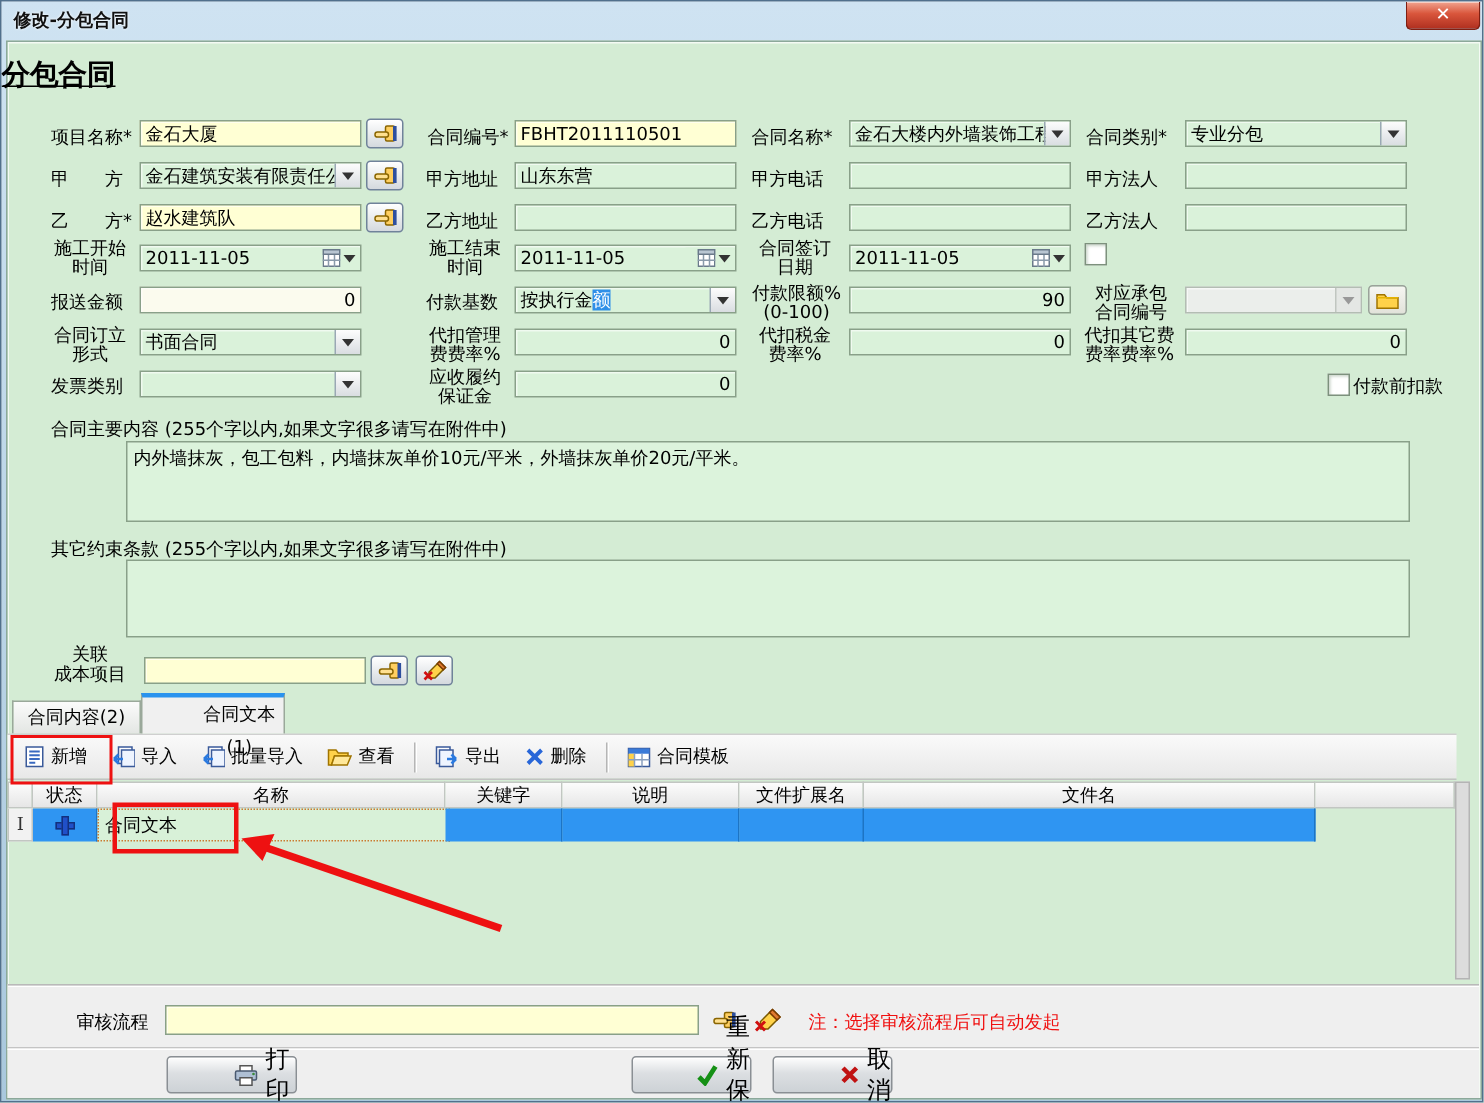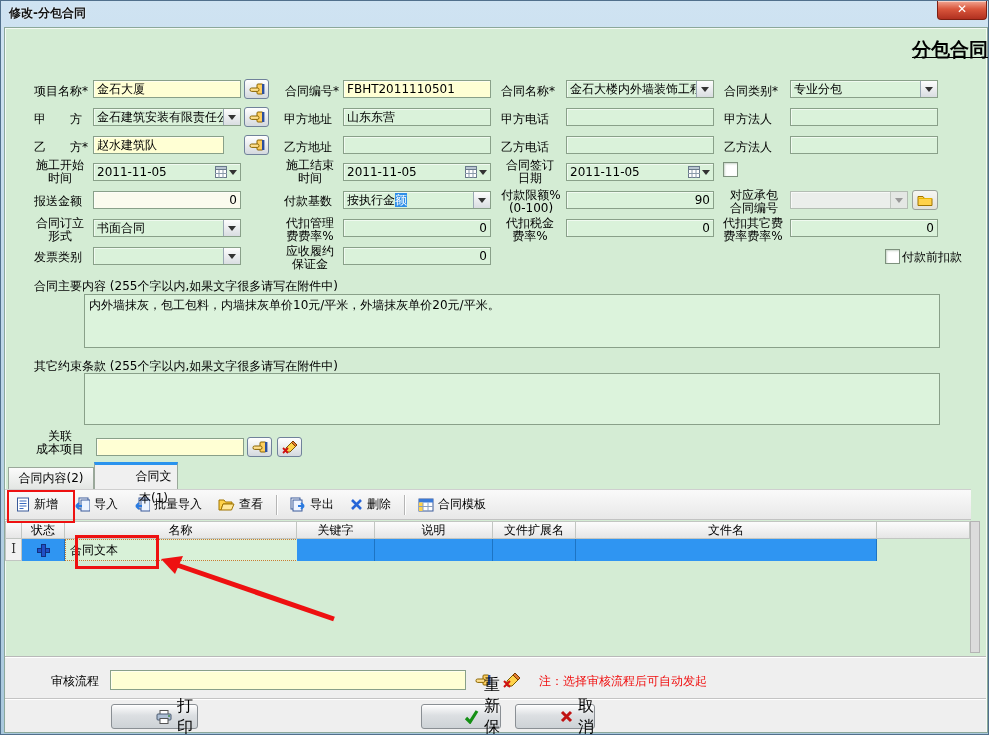--- a/index.html
+++ b/index.html
@@ -2,21 +2,21 @@
 <html><head>
 <meta charset="utf-8">
 <style>
   html,body{margin:0;padding:0;}
   body{font-family:"DejaVu Sans","Liberation Sans",sans-serif;}
   .dialog{position:relative;width:989px;height:735px;background:linear-gradient(#cfe3f2,#a9c8dd);border:1px solid #51708c;box-sizing:border-box;overflow:hidden;}
   .titlebar{position:absolute;left:0;top:0;right:0;height:26px;}
   .title-text{position:absolute;left:8px;top:4px;font-size:12px;color:#111;font-weight:bold;text-shadow:0 0 2px #fff;}
   .close-btn{position:absolute;left:936px;top:0;width:48px;height:18px;background:linear-gradient(#f2a692,#d9563c 45%,#b03020);border:1px solid #7e1f12;border-top:none;border-radius:0 0 4px 4px;color:#fff;font-size:12px;font-weight:bold;text-align:center;line-height:16px;box-shadow:inset 0 1px 0 rgba(255,255,255,.5);cursor:pointer;}
   .bodyframe{position:absolute;left:3px;top:26px;width:982px;height:704px;background:#d4ecd4;border:1px solid #8ca89a;box-shadow:inset 0 0 0 1px #f4faf4;}
-  .form-title{position:absolute;left:0;right:0;top:36px;text-align:right;font-size:19px;font-weight:bold;text-decoration:underline;color:#000;}
+  .form-title{position:absolute;left:0;right:0;top:36px;text-align:left;font-size:19px;font-weight:bold;text-decoration:underline;color:#000;}
   .lbl{position:absolute;font-size:12px;line-height:13px;color:#000;white-space:pre-line;}
   .lc{text-align:center;}
   .fld{position:absolute;height:18px;box-sizing:border-box;border:1px solid #89a089;background:#daf2da;font-size:12px;line-height:16px;padding:0 3px;overflow:hidden;white-space:nowrap;box-shadow:inset 1px 1px 0 rgba(255,255,255,.6);}
   .yel{background:#ffffd4;}
   .whi{background:#fbfbee;}
   .num{text-align:right;}
   .combo{padding-right:17px;}
   .dd{position:absolute;right:0;top:0;bottom:0;width:16px;background:linear-gradient(#fdfdfd,#d9dde1);border-left:1px solid #9aa8b4;display:flex;align-items:center;justify-content:center;}
   .tri{width:0;height:0;border:4px solid transparent;border-top:5px solid #333;margin-top:5px;}
   .dd-flat{position:absolute;right:1px;top:1px;bottom:1px;width:30px;background:inherit;display:flex;align-items:center;justify-content:flex-end;gap:2px;padding-right:2px;}
@@ -95,21 +95,21 @@
       </span>
   </div>
   <div class="lbl" style="left:283px;top:112px;">甲方地址</div>
   <div class="fld" style="left:342px;top:107px;width:148px;">山东东营</div>
   <div class="lbl" style="left:500px;top:112px;">甲方电话</div>
   <div class="fld" style="left:565px;top:107px;width:148px;"></div>
   <div class="lbl" style="left:723px;top:112px;">甲方法人</div>
   <div class="fld" style="left:789px;top:107px;width:148px;"></div>
 
   <div class="lbl" style="left:33px;top:140px;">乙　　方*</div>
-  <div class="fld yel" style="left:92px;top:135px;width:131px;">赵水建筑队</div>
+  <div class="fld yel" style="left:92px;top:135px;width:148px;">赵水建筑队</div>
   <div class="sbtn" style="left:243px;top:134px;">
     <span>
         <svg width="16" height="14" viewBox="0 0 16 14">
           <rect x="8" y="2" width="6" height="10" rx="1" fill="#ffcf60" stroke="#8a6500"></rect>
           <rect x="1" y="6" width="9" height="3.4" rx="1.6" fill="#ffe090" stroke="#8a6500"></rect>
           <rect x="13" y="2" width="2.4" height="10" fill="#2d4f9e"></rect>
         </svg>
       </span>
   </div>
   <div class="lbl" style="left:283px;top:140px;">乙方地址</div>
@@ -232,21 +232,21 @@
     <span>
         <svg width="16" height="14" viewBox="0 0 16 14">
           <polygon points="11,1 15,5 8,12 4,12 4,8" fill="#ffd24a" stroke="#7a5a00"></polygon>
           <polygon points="11,1 15,5 13.5,6.5 9.5,2.5" fill="#e07a30" stroke="#7a3a00"></polygon>
           <path d="M1 8l5 5M6 8l-5 5" stroke="#d01010" stroke-width="1.8"></path>
         </svg>
       </span>
   </div>
 
   <div class="tab" style="left:7px;top:466px;width:86px;height:22px;line-height:20px;">合同内容(2)</div>
-  <div class="tab active" style="left:93px;top:461px;width:84px;height:27px;line-height:22px;padding-left:35px;">合同文本(1)</div>
+  <div class="tab active" style="left:93px;top:461px;width:96px;height:27px;line-height:22px;padding-left:35px;">合同文本(1)</div>
 
   <div class="toolbar">
     <span class="tbtn">
       <span>
           <svg width="14" height="15" viewBox="0 0 14 15">
             <rect x="1.5" y="1" width="11" height="13" fill="#fff" stroke="#3a5a9a"></rect>
             <path d="M3.5 4h7M3.5 6.5h7M3.5 9h7M3.5 11.5h4" stroke="#3a6ac0" stroke-width="1.2"></path>
           </svg>
         </span>
       <span>新增</span>

